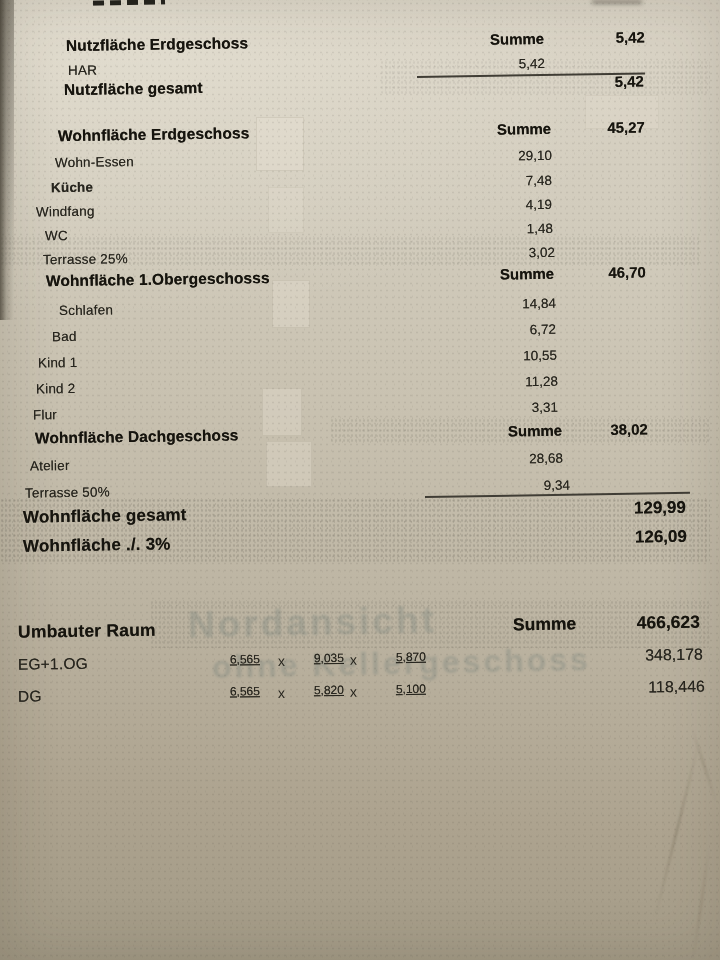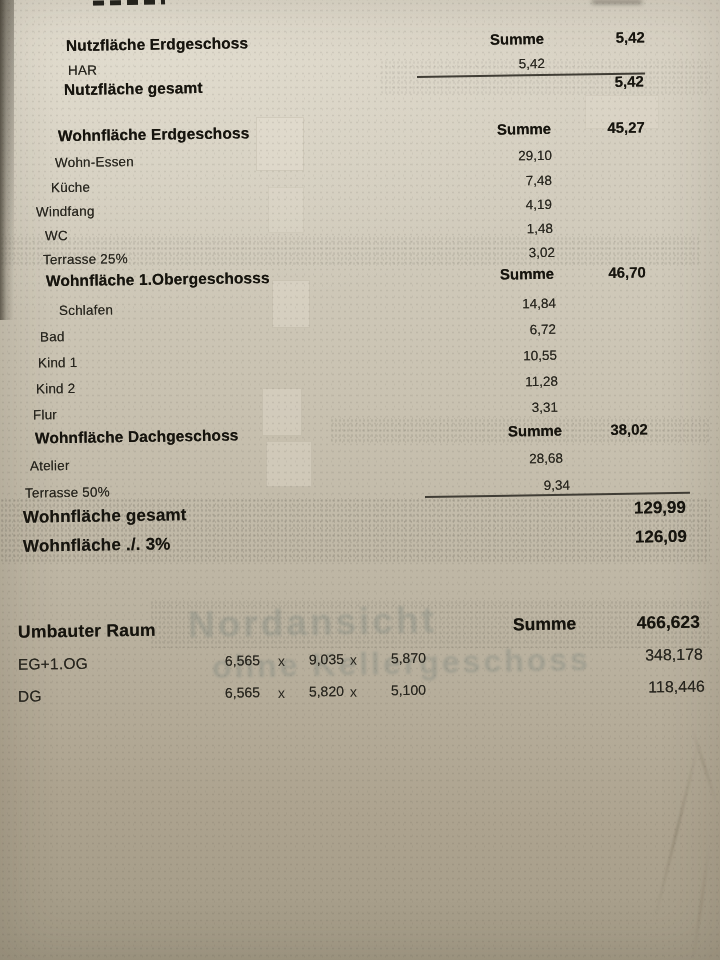--- a/index.html
+++ b/index.html
@@ -34,21 +34,21 @@
   .hdr{font-weight:bold;font-size:15.5px;color:#16140e;letter-spacing:.1px;text-shadow:0 0 .5px rgba(25,22,15,.8);}
   .summe{font-weight:bold;font-size:15px;color:#16140e;text-shadow:0 0 .5px rgba(25,22,15,.8);}
   .val{width:130px;text-align:right;font-size:13.5px;color:#27251e;text-shadow:0 0 .5px rgba(40,38,30,.7);}
   .val.b{font-weight:bold;font-size:15px;color:#16140e;}
   .xl .lbl,.xl.lbl{font-weight:bold;font-size:17px;color:#16140e;}
   .xl .val{font-weight:bold;font-size:17px;color:#16140e;}
   .e-hdr .lbl{font-weight:bold;font-size:17.5px;color:#16140e;}
   .e-hdr .summe,.e-hdr .val{font-weight:bold;font-size:17.5px;color:#16140e;}
   .e-row .lbl{font-size:15.5px;}
   .e-row .val{font-size:16px;}
-  .dim{position:absolute;top:0;width:62px;text-align:right;font-size:14px;color:#27251e;white-space:nowrap;text-shadow:0 0 .5px rgba(40,38,30,.7);}
+  .dim{position:absolute;top:0;width:62px;text-align:right;font-size:12px;color:#27251e;white-space:nowrap;text-shadow:0 0 .5px rgba(40,38,30,.7);text-decoration:underline;}
   .dimsep{position:absolute;top:1px;font-size:14px;color:#27251e;}
   .rule{position:absolute;height:1.7px;background:#403d35;transform:rotate(-0.9deg);transform-origin:0 50%;}
 
   .watermark{position:absolute;left:0;top:0;color:#76817a;opacity:.34;filter:blur(1.3px);
     font-weight:bold;transform:rotate(-1.2deg);pointer-events:none;letter-spacing:3px;white-space:nowrap;}
   .wm1{position:absolute;left:188px;top:602px;font-size:37px;}
   .wm2{position:absolute;left:212px;top:645px;font-size:32px;}
 </style>
 </head>
 <body>
@@ -93,21 +93,21 @@
   <div class="row" style="top:128px;">
     <span class="lbl hdr" style="left:58px;">Wohnfläche Erdgeschoss</span>
     <span class="summe" style="left:497px;">Summe</span>
     <span class="val b" style="right:75px;">45,27</span>
   </div>
   <div class="row" style="top:156px;">
     <span class="lbl" style="left:55px;">Wohn-Essen</span>
     <span class="val" style="right:168px;">29,10</span>
   </div>
   <div class="row" style="top:181px;">
-    <span class="lbl" style="left:51px;">Küche</span>
+    <span class="lbl" style="left:51px;font-weight:bold;">Küche</span>
     <span class="val" style="right:168px;">7,48</span>
   </div>
   <div class="row" style="top:205px;">
     <span class="lbl" style="left:36px;">Windfang</span>
     <span class="val" style="right:168px;">4,19</span>
   </div>
   <div class="row" style="top:229px;">
     <span class="lbl" style="left:45px;">WC</span>
     <span class="val" style="right:167px;">1,48</span>
   </div>
@@ -119,21 +119,21 @@
   <div class="row" style="top:273px;">
     <span class="lbl hdr" style="left:46px;">Wohnfläche 1.Obergeschosss</span>
     <span class="summe" style="left:500px;">Summe</span>
     <span class="val b" style="right:74px;">46,70</span>
   </div>
   <div class="row" style="top:304px;">
     <span class="lbl" style="left:43px;margin-left:16px;">Schlafen</span>
     <span class="val" style="right:164px;">14,84</span>
   </div>
   <div class="row" style="top:330px;">
-    <span class="lbl" style="left:40px;">Bad</span>
+    <span class="lbl" style="left:52px;">Bad</span>
     <span class="val" style="right:164px;">6,72</span>
   </div>
   <div class="row" style="top:356px;">
     <span class="lbl" style="left:38px;">Kind 1</span>
     <span class="val" style="right:163px;">10,55</span>
   </div>
   <div class="row" style="top:382px;">
     <span class="lbl" style="left:36px;">Kind 2</span>
     <span class="val" style="right:162px;">11,28</span>
   </div>

